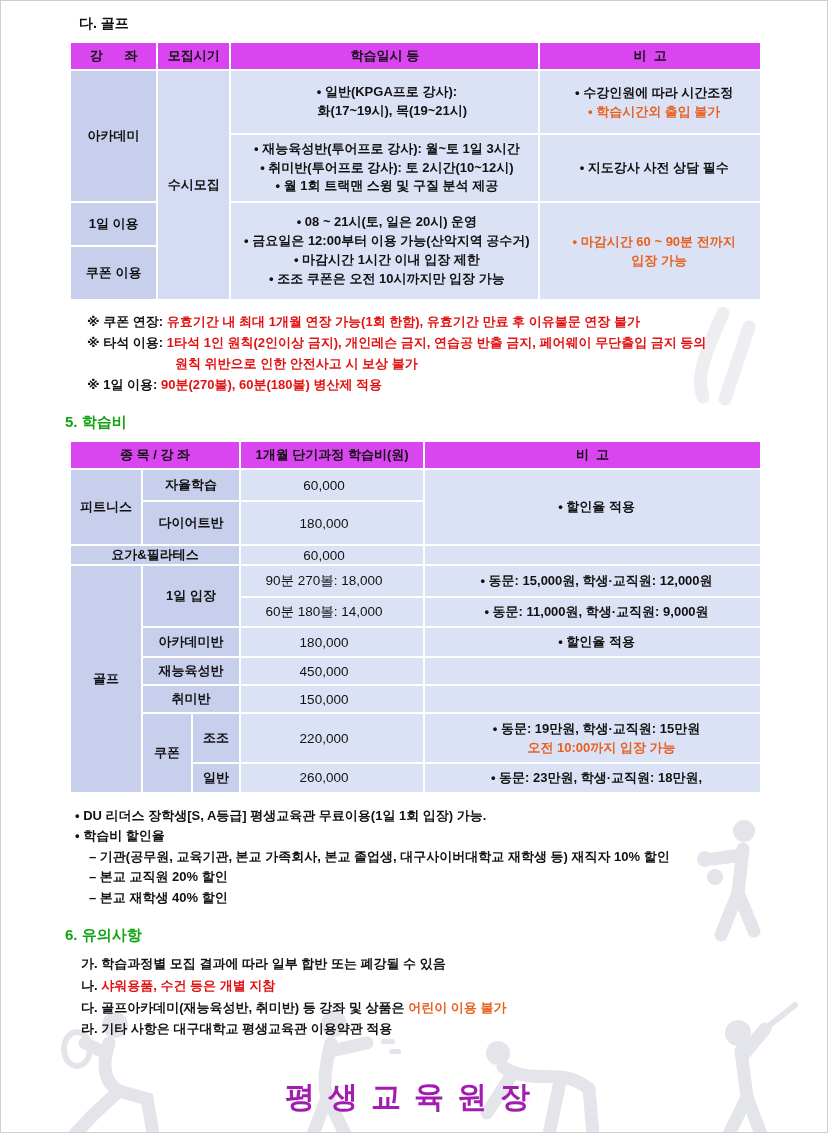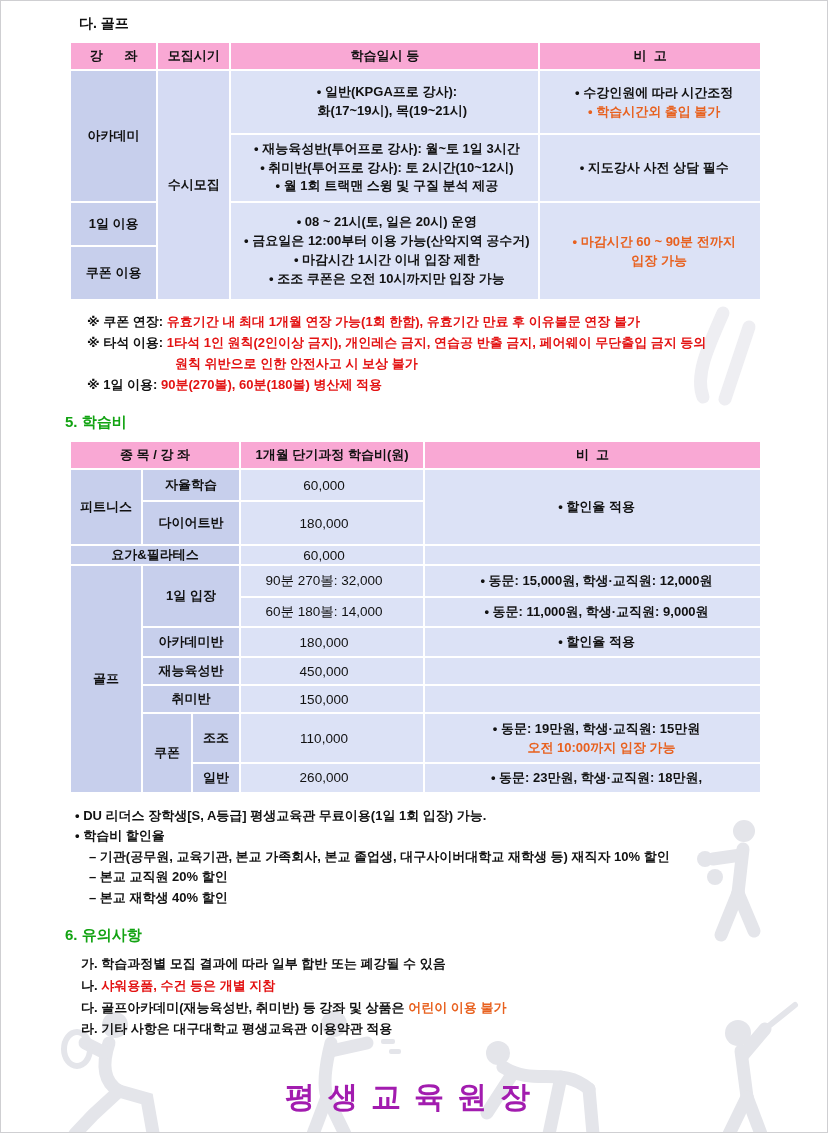--- a/index.html
+++ b/index.html
@@ -12,21 +12,21 @@
     overflow: hidden;
     border: 1px solid #cfcfd2;
   }
   .watermarks { position: absolute; inset: 0; z-index: 0; }
   .content { position: relative; z-index: 1; padding: 14px 65px 0 68px; }
 
   .doc-subtitle { font-size: 14px; font-weight: 700; margin-left: 10px; margin-bottom: 8px; }
 
   table { border-collapse: separate; border-spacing: 2px; width: 100%; table-layout: fixed; }
   th, td { font-size: 13px; vertical-align: middle; }
-  th { background: #f9a8d4; font-weight: 700; white-space: pre; height: 26px; }
+  th { background: #d946ef; font-weight: 700; white-space: pre; height: 26px; }
   td.lbl { background: #c7cfec; font-weight: 700; text-align: center; }
   td.cell { background: #dce2f6; text-align: center; }
   td.recruit { background: #d5dbf3; font-weight: 700; text-align: center; }
   .sched { padding: 4px 6px 4px 10px; font-weight: 700; line-height: 1.45; }
   .sched .ind { padding-left: 11px; }
   .notec { padding: 4px 4px 4px 12px; font-weight: 700; line-height: 1.5; }
   .orange { color: #e8611f; }
   .red { color: #e31212; }
   .price { text-align: right; padding-right: 16px; font-weight: 400; font-size: 13.5px; }
   .noteind { padding-left: 10px; }
@@ -209,21 +209,21 @@
       <td class="cell price">180,000</td>
     </tr>
     <tr style="height:14px">
       <td class="lbl" colspan="3">요가&amp;필라테스</td>
       <td class="cell price">60,000</td>
       <td class="cell"></td>
     </tr>
     <tr style="height:30px">
       <td class="lbl" rowspan="7">골프</td>
       <td class="lbl" colspan="2" rowspan="2">1일 입장</td>
-      <td class="cell price">90분 270볼: 32,000</td>
+      <td class="cell price">90분 270볼: 18,000</td>
       <td class="cell notec">• 동문: 15,000원, 학생·교직원: 12,000원</td>
     </tr>
     <tr style="height:28px">
       <td class="cell price">60분 180볼: 14,000</td>
       <td class="cell notec">• 동문: 11,000원, 학생·교직원: 9,000원</td>
     </tr>
     <tr style="height:28px">
       <td class="lbl" colspan="2">아카데미반</td>
       <td class="cell price">180,000</td>
       <td class="cell notec">• 할인율 적용</td>
@@ -234,21 +234,21 @@
       <td class="cell"></td>
     </tr>
     <tr style="height:26px">
       <td class="lbl" colspan="2">취미반</td>
       <td class="cell price">150,000</td>
       <td class="cell"></td>
     </tr>
     <tr style="height:48px">
       <td class="lbl" rowspan="2">쿠폰</td>
       <td class="lbl">조조</td>
-      <td class="cell price">110,000</td>
+      <td class="cell price">220,000</td>
       <td class="cell notec">
         <div>• 동문: 19만원, 학생·교직원: 15만원</div>
         <div class="orange noteind">오전 10:00까지 입장 가능</div>
       </td>
     </tr>
     <tr style="height:18px">
       <td class="lbl">일반</td>
       <td class="cell price">260,000</td>
       <td class="cell notec">• 동문: 23만원, 학생·교직원: 18만원,</td>
     </tr>

